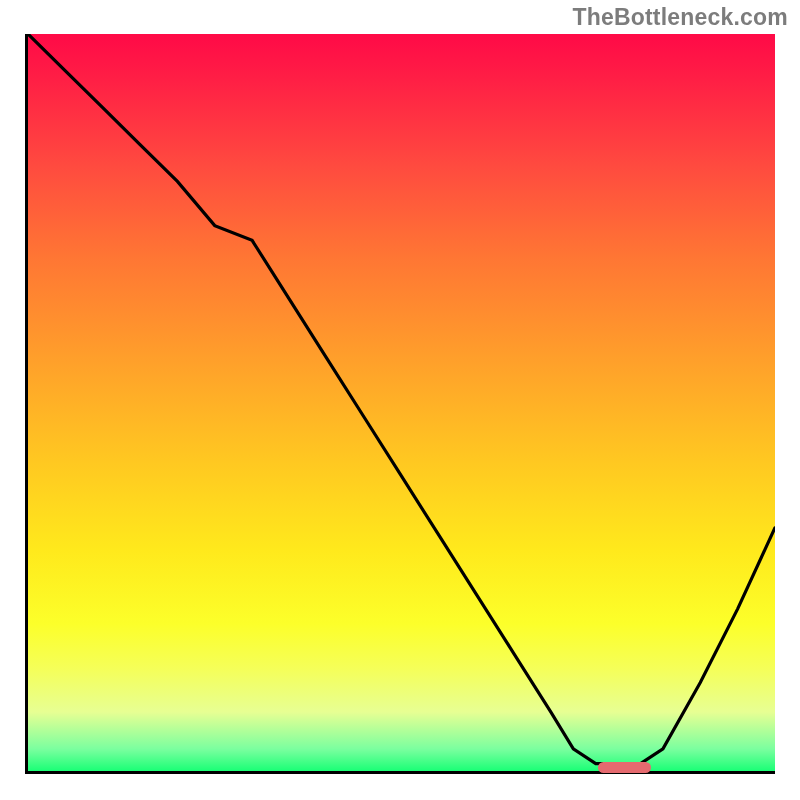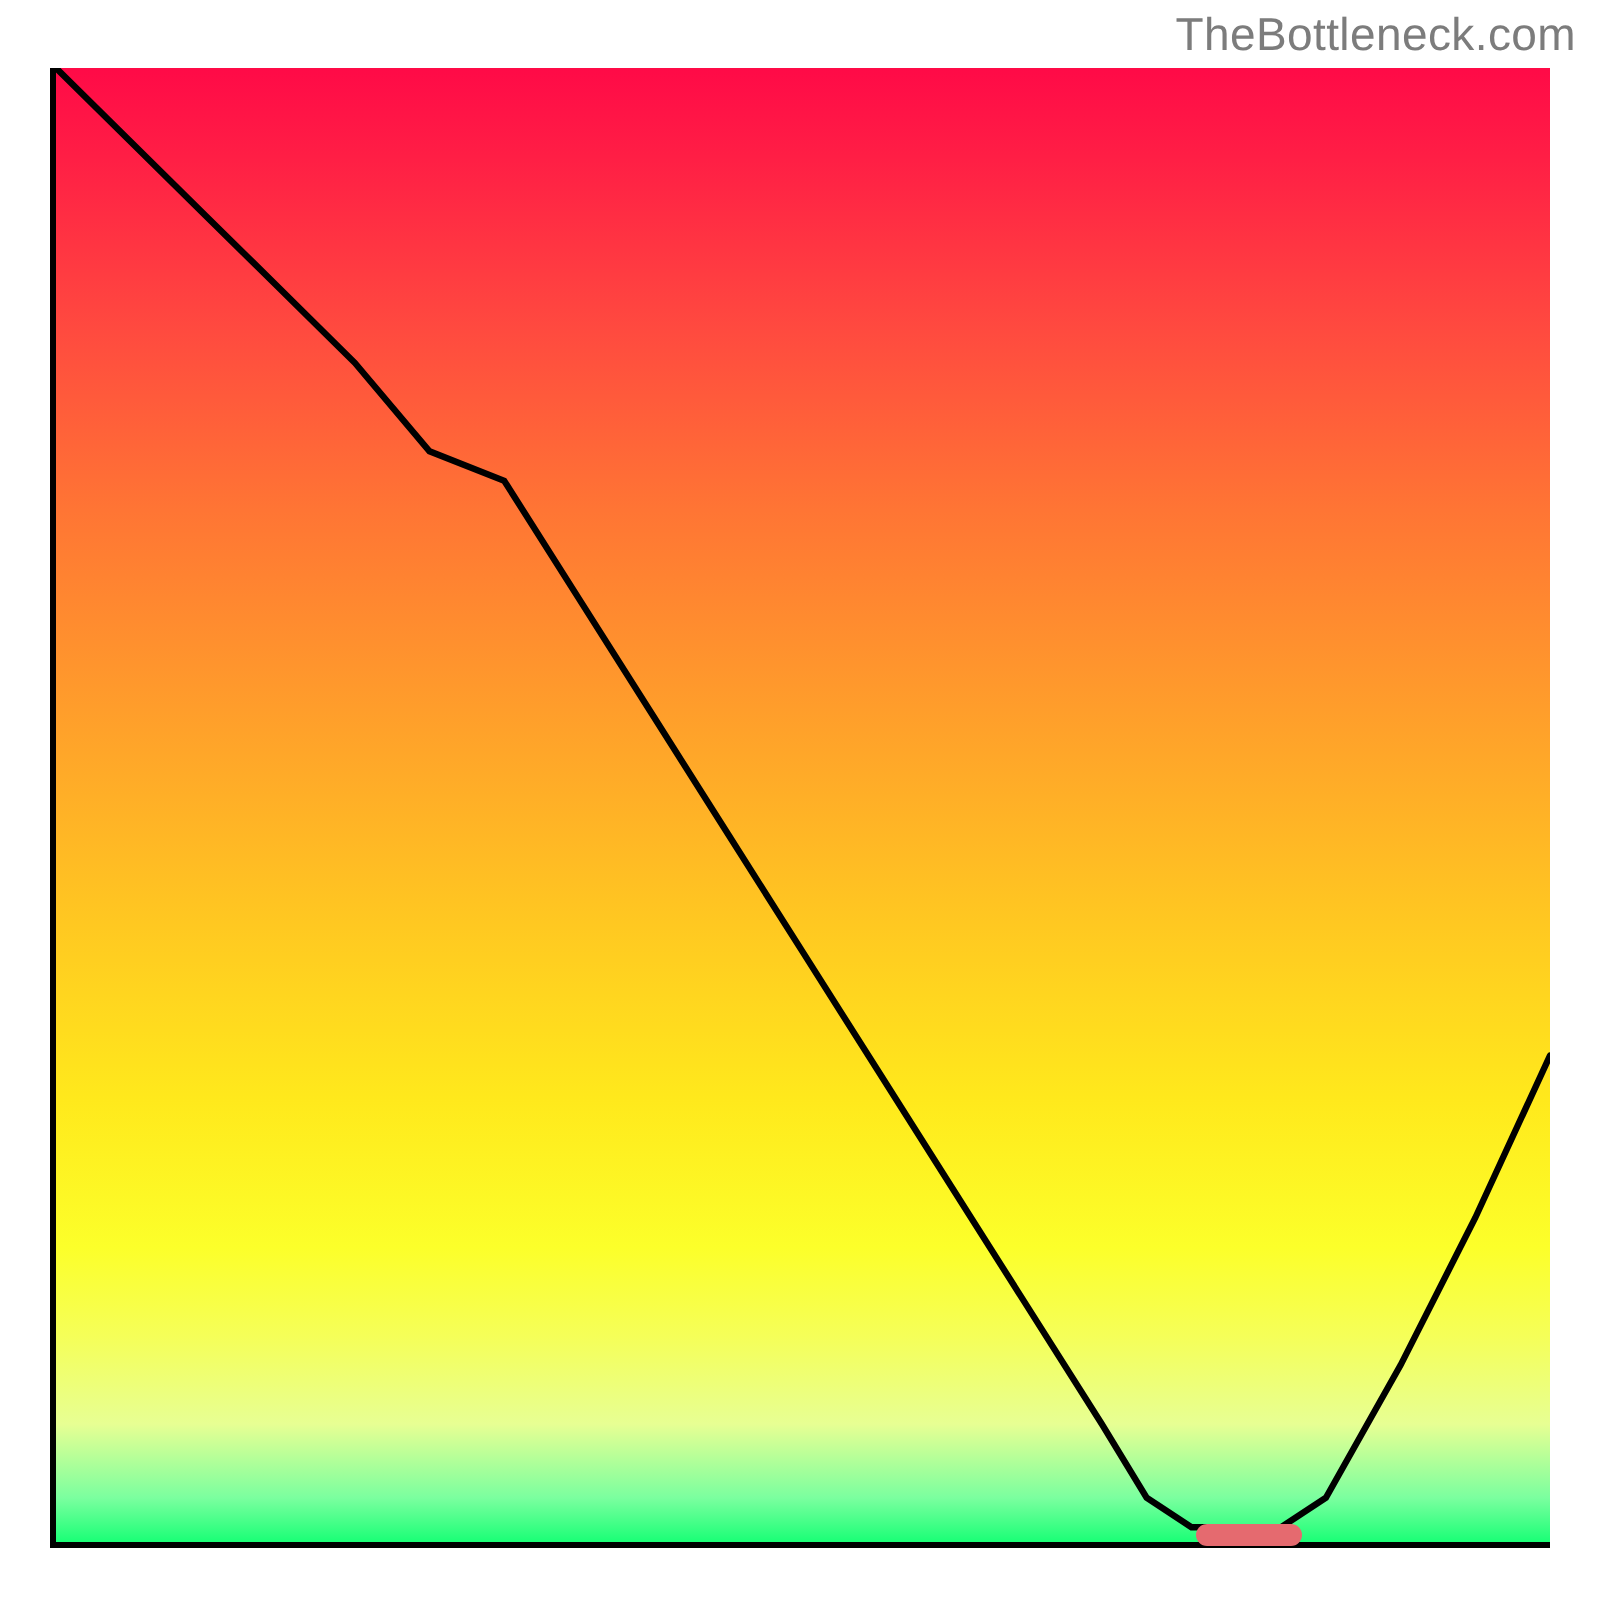--- a/index.html
+++ b/index.html
@@ -14,21 +14,21 @@
   .canvas {
     position: relative;
     width: 800px;
     height: 800px;
   }
   .watermark {
     position: absolute;
     top: 4px;
     right: 12px;
     font-size: 23px;
-    font-weight: 400;
+    font-weight: 700;
     color: #7c7c7c;
     letter-spacing: 0.2px;
   }
   .plot-frame {
     position: absolute;
     left: 25px;
     top: 34px;
     width: 750px;
     height: 740px;
     border-left: 3px solid #000;

